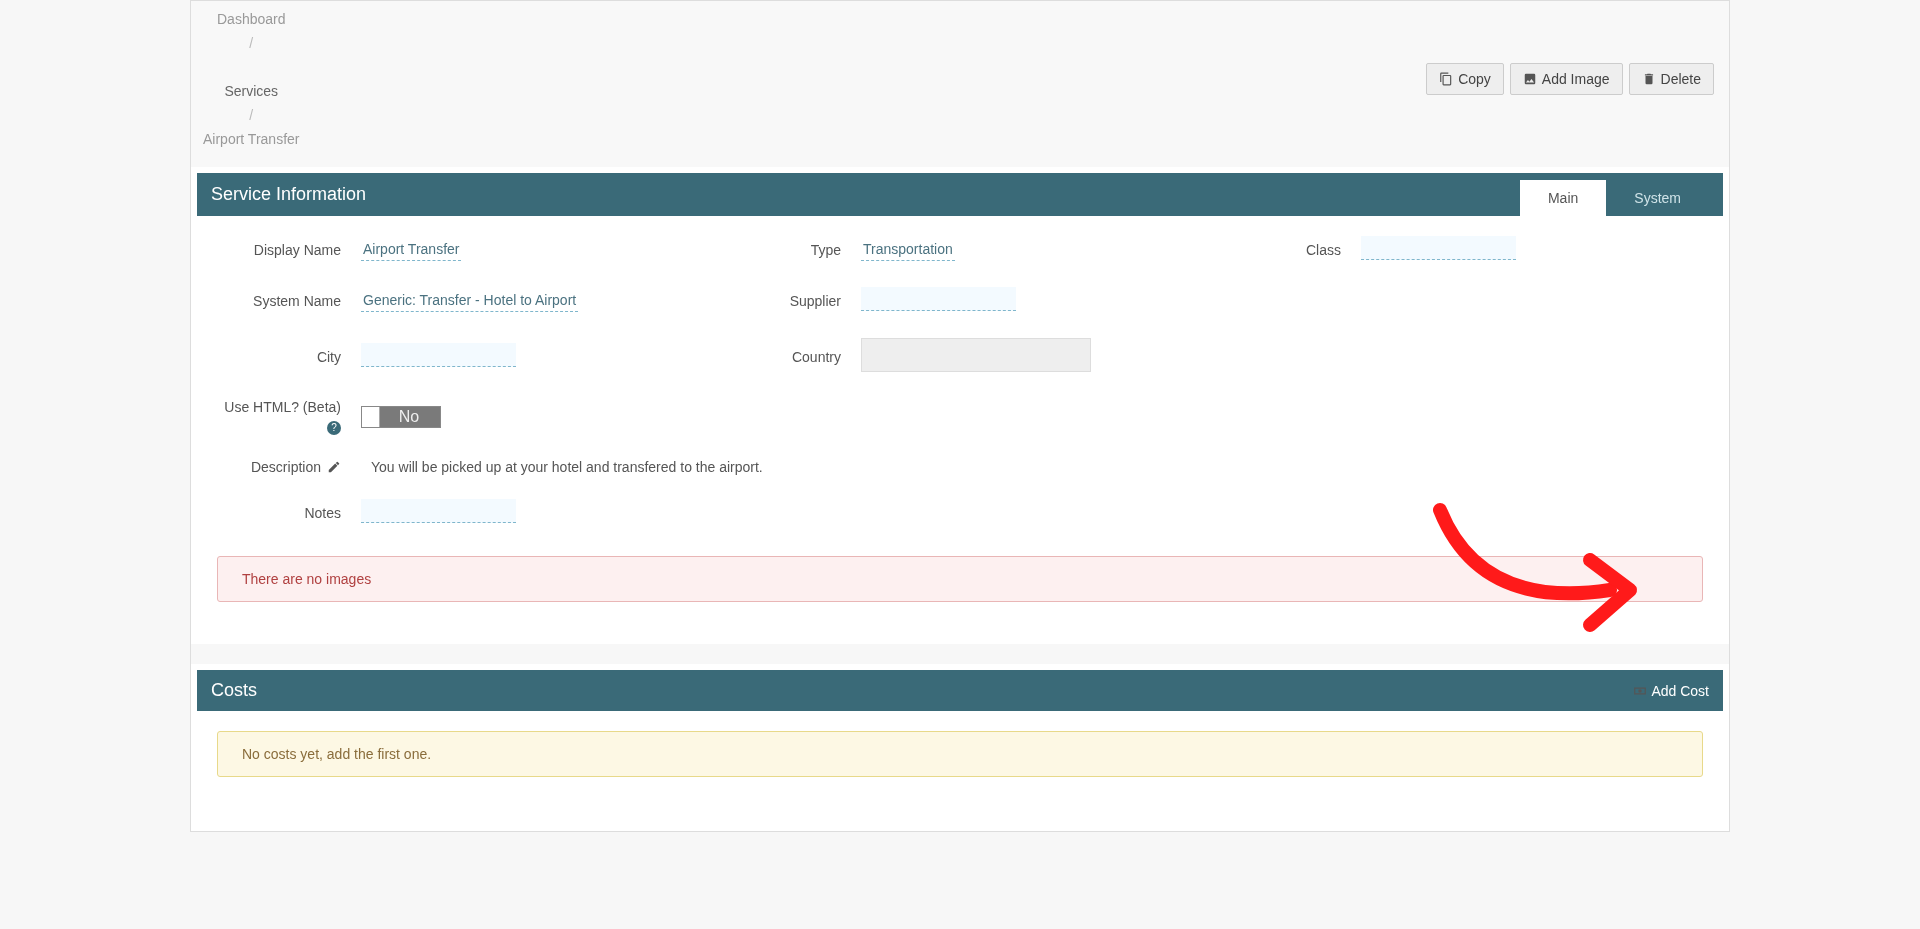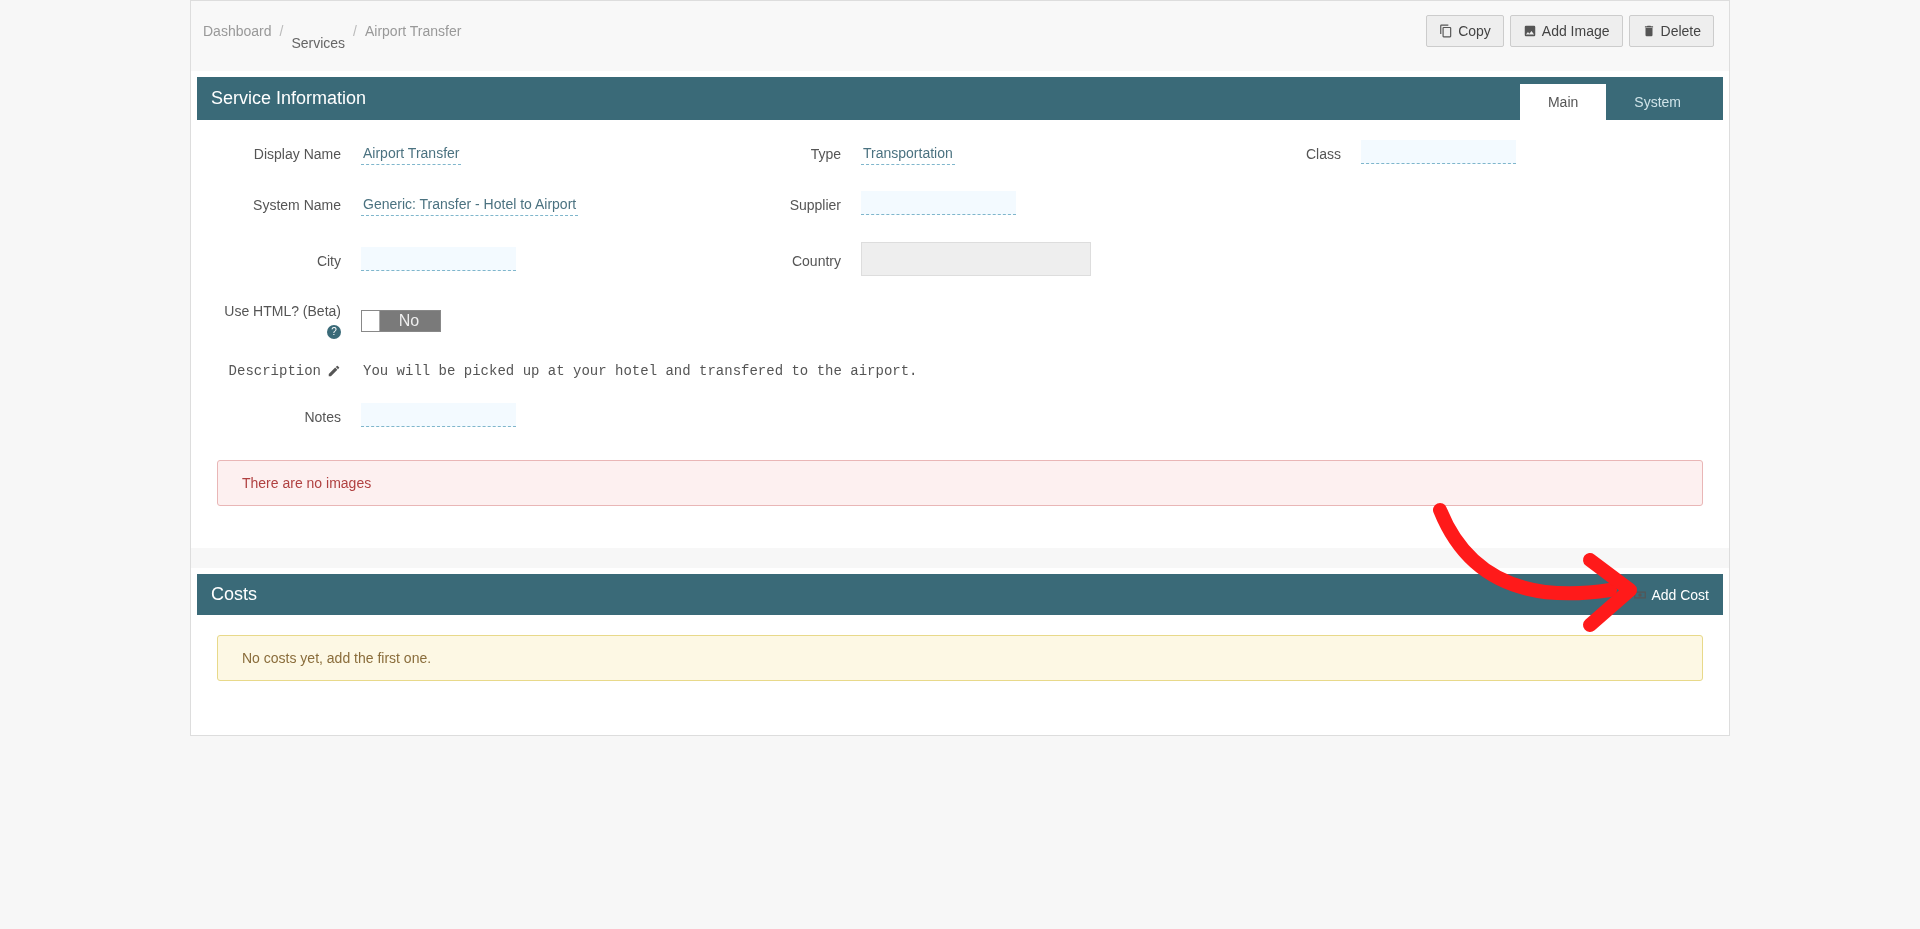--- a/index.html
+++ b/index.html
@@ -1,19 +1,19 @@
 <!DOCTYPE html>
 <html><head>
 <meta charset="utf-8">
 <style>
 * { box-sizing: border-box; margin: 0; padding: 0; }
 body { font-family: "Helvetica Neue", Arial, sans-serif; font-size: 14px; color: #555; background: #f7f7f7; }
 .container { width: 1540px; margin: 0 auto; background: #fff; border: 1px solid #ddd; }
 .topbar { display: flex; justify-content: space-between; align-items: center; padding: 10px 15px 20px 12px; background: #f8f8f8; border-bottom: 0; }
-.breadcrumb { display: flex; gap: 8px; align-items: center; font-size: 14px; }
+.breadcrumb { display: flex; gap: 8px; align-items: center; font-size: 14px; flex-direction: column; }
 .breadcrumb a { text-decoration: none; }
 .breadcrumb .muted { color: #999; }
 .breadcrumb .link { color: #666; margin-top: 24px; }
 .breadcrumb .sep { color: #bbb; }
 .toolbar { display: flex; gap: 6px; }
 .btn { display: inline-flex; align-items: center; gap: 5px; padding: 7px 12px; font-size: 14px; background: #eee; border: 1px solid #ccc; color: #444; cursor: pointer; border-radius: 2px; }
 .btn .ic { width: 14px; height: 14px; display: inline-block; }
 .panel { margin: 6px 6px 14px 6px; border: 0; }
 .panel-header { background: #3a6a78; color: #fff; padding: 10px 14px; display: flex; justify-content: space-between; align-items: center; }
 .panel-header h2 { font-size: 18px; font-weight: 500; }
@@ -29,21 +29,21 @@
 .toggle { display: inline-flex; width: 80px; height: 22px; border: 1px solid #888; background: #7a7a7a; color: #fff; font-size: 12px; position: relative; align-items: center; justify-content: center; cursor: pointer; }
 .toggle .knob { position: absolute; left: 0; top: 0; width: 18px; height: 100%; background: #fff; border-right: 1px solid #aaa; }
 .toggle .lab { margin-left: 16px; color: #eee; font-size: 16px; }
 .help-icon { display: inline-block; width: 14px; height: 14px; background: #3a6a78; color: #fff; border-radius: 50%; text-align: center; font-size: 10px; line-height: 14px; margin-top: 6px; }
 .edit-icon { color: #3a6a78; margin-left: 4px; }
 .alert { margin-top: 30px; padding: 14px 24px; border: 1px solid; border-radius: 3px; font-size: 14px; }
 .alert-danger { background: #fdf0f0; border-color: #e9b6b6; color: #b04040; }
 .alert-warning { background: #fdf8e4; border-color: #e8d98a; color: #8a6d3b; }
 .costs .panel-header { display: flex; align-items: center; }
 .add-link { color: #ffffff; font-size: 14px; cursor: pointer; display: inline-flex; align-items: center; gap: 4px; }
-.row-full { grid-column: 1 / 7; display: grid; grid-template-columns: 130px 1fr; column-gap: 16px; align-items: flex-start; font-family: Liberation Mono, monospace; }
+.row-full { grid-column: 1 / 7; display: grid; grid-template-columns: 130px 1fr; column-gap: 24px; align-items: flex-start; }
 svg.ic path { fill: #555; }
 .arrow-annotation { position: absolute; pointer-events: none; }
 .page-wrap { position: relative; width: 1540px; margin: 0 auto; }
 .desc-label { display: flex; align-items: center; justify-content: flex-end; gap: 2px; }
 </style>
 </head>
 <body>
 
 <div class="page-wrap">
 <div class="container">

